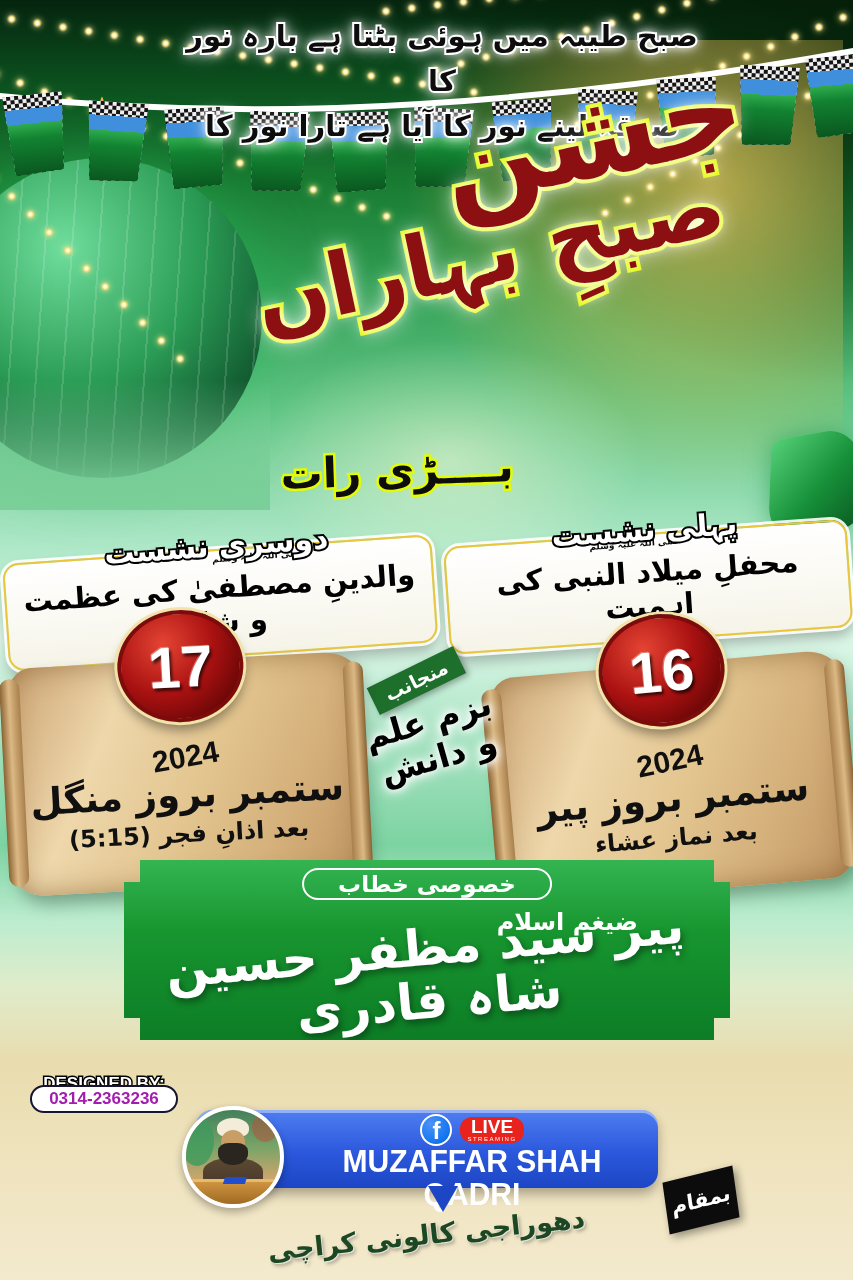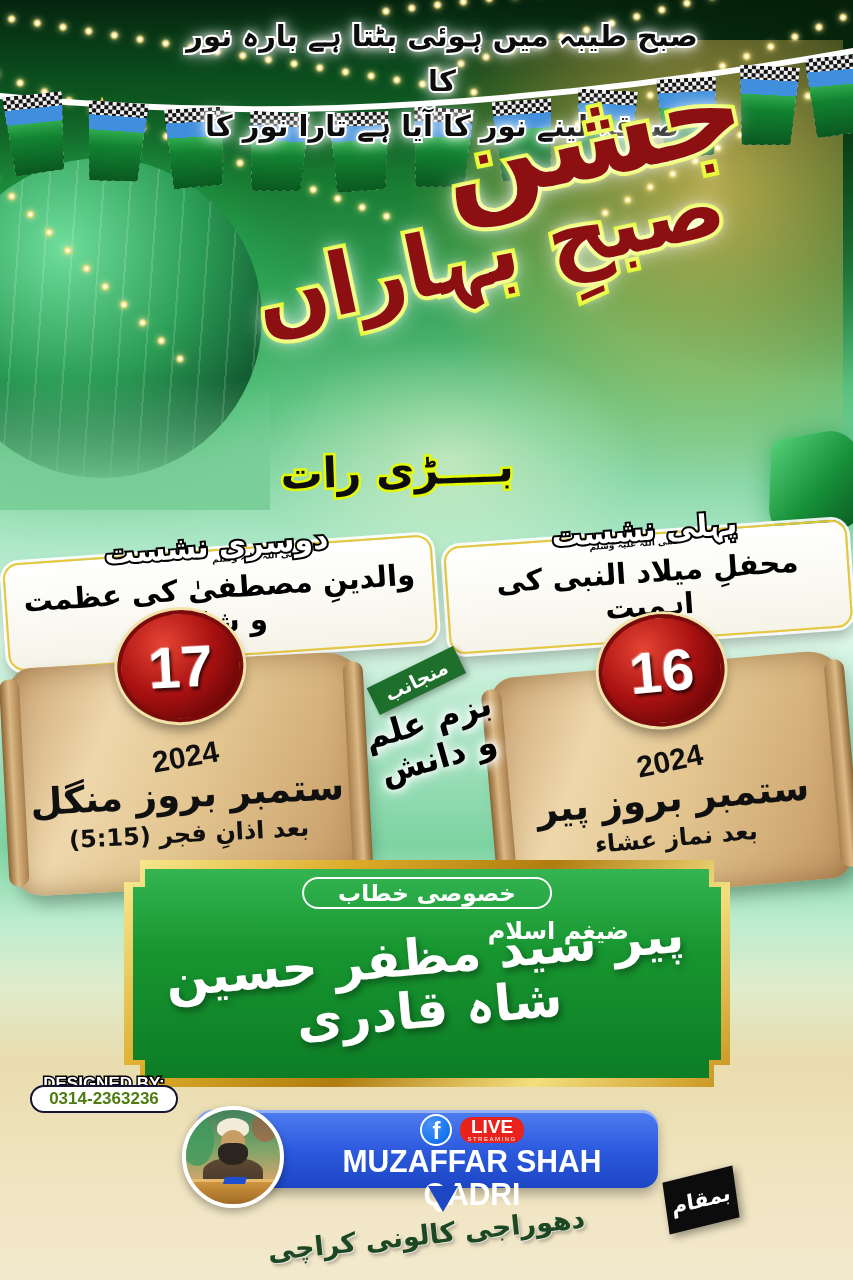--- a/index.html
+++ b/index.html
@@ -86,21 +86,21 @@
   .scroll .time{font-size:24px;font-weight:bold;color:#101010;margin-top:4px;}
   .scroll-right{right:6px;top:664px;transform:rotate(-5deg);}
   .scroll-left{left:10px;top:660px;transform:rotate(-3deg);}
   
   .org{left:350px;top:664px;width:156px;text-align:center;transform:rotate(-16deg);}
   .org-badge{display:inline-block;background:#1d6f2b;color:#fff;font-size:19px;font-weight:bold;padding:4px 14px;
     transform:rotate(-10deg);box-shadow:2px 3px 6px rgba(0,0,0,.35);}
   .org-name{margin-top:8px;font-size:33px;font-weight:bold;color:#000;line-height:1.15;
     text-shadow:0 0 6px #fff,0 0 12px #fff,0 0 16px #fff;}
   
-  .speaker{left:124px;top:860px;width:606px;height:227px;padding:9px;
+  .speaker{left:124px;top:860px;width:606px;height:180px;
     background:linear-gradient(135deg,#f9ec95,#dcab29 28%,#b07c10 52%,#f3df7f 76%,#c8921b);
     clip-path:polygon(0 22px,16px 22px,16px 0,calc(100% - 16px) 0,calc(100% - 16px) 22px,100% 22px,
       100% calc(100% - 22px),calc(100% - 16px) calc(100% - 22px),calc(100% - 16px) 100%,16px 100%,16px calc(100% - 22px),0 calc(100% - 22px));
     box-shadow:0 6px 14px rgba(0,0,0,.3);box-sizing:border-box;}
   .speaker-in{position:relative;width:100%;height:100%;
     background:linear-gradient(180deg,#34b552,#17952f 40%,#0d7d26);
     clip-path:polygon(0 18px,12px 18px,12px 0,calc(100% - 12px) 0,calc(100% - 12px) 18px,100% 18px,
       100% calc(100% - 18px),calc(100% - 12px) calc(100% - 18px),calc(100% - 12px) 100%,12px 100%,12px calc(100% - 18px),0 calc(100% - 18px));}
   .speaker-badge{position:absolute;top:8px;left:50%;transform:translateX(-50%);color:#fff;font-size:23px;font-weight:bold;
     border:2px solid #fff;border-radius:999px;padding:1px 34px;white-space:nowrap;}
@@ -108,21 +108,21 @@
   .speaker-name{position:absolute;top:62px;left:6px;right:6px;text-align:center;color:#fff;font-size:50px;font-weight:bold;
     line-height:1.05;transform:rotate(-5deg);text-shadow:2px 4px 7px rgba(0,0,0,.4);}
   
   .designer{left:22px;top:1074px;width:164px;text-align:center;}
   .designer-label{font-family:"Liberation Sans",sans-serif;font-size:17px;font-weight:bold;color:#fff;
     -webkit-text-stroke:3px #000;paint-order:stroke fill;}
   .designer-card{background:#151533;border:2px solid #4a4a80;border-radius:14px;padding:2px 6px 10px;color:#fff;margin-top:2px;}
   .brand{font-family:"DejaVu Serif",serif;font-style:italic;font-size:27px;line-height:1.1;}
   .brand-sub{font-family:"DejaVu Serif",serif;font-style:italic;font-size:15px;letter-spacing:5px;margin-top:-2px;}
   .designer-phone{position:relative;margin:-9px auto 0;width:88%;background:#fff;border:2px solid #151533;border-radius:999px;
-    font-family:"Liberation Sans",sans-serif;font-size:17px;font-weight:bold;color:#4d7c0f;padding:2px 0;}
+    font-family:"Liberation Sans",sans-serif;font-size:17px;font-weight:bold;color:#a21caf;padding:2px 0;}
   
   .live-banner{left:196px;top:1110px;width:462px;height:78px;border-radius:16px;
     background:linear-gradient(180deg,#4f7ef2,#2b58dc 55%,#1c46c4);
     box-shadow:inset 0 3px 0 rgba(255,255,255,.4),0 6px 12px rgba(0,0,0,.3);}
   .live-tail{left:428px;top:1186px;width:0;height:0;border:15px solid transparent;border-top:26px solid #1c46c4;}
   .live-content{position:absolute;left:96px;right:6px;top:4px;color:#fff;font-family:"Liberation Sans",sans-serif;}
   .live-row{display:flex;align-items:center;justify-content:center;gap:8px;}
   .fb{width:32px;height:32px;border-radius:50%;border:2px solid #fff;box-sizing:border-box;
     background:radial-gradient(circle at 32% 28%,#4b92f5,#1877f2 65%,#0d5ecc);
     color:#fff;font-weight:bold;font-size:24px;line-height:30px;text-align:center;}

